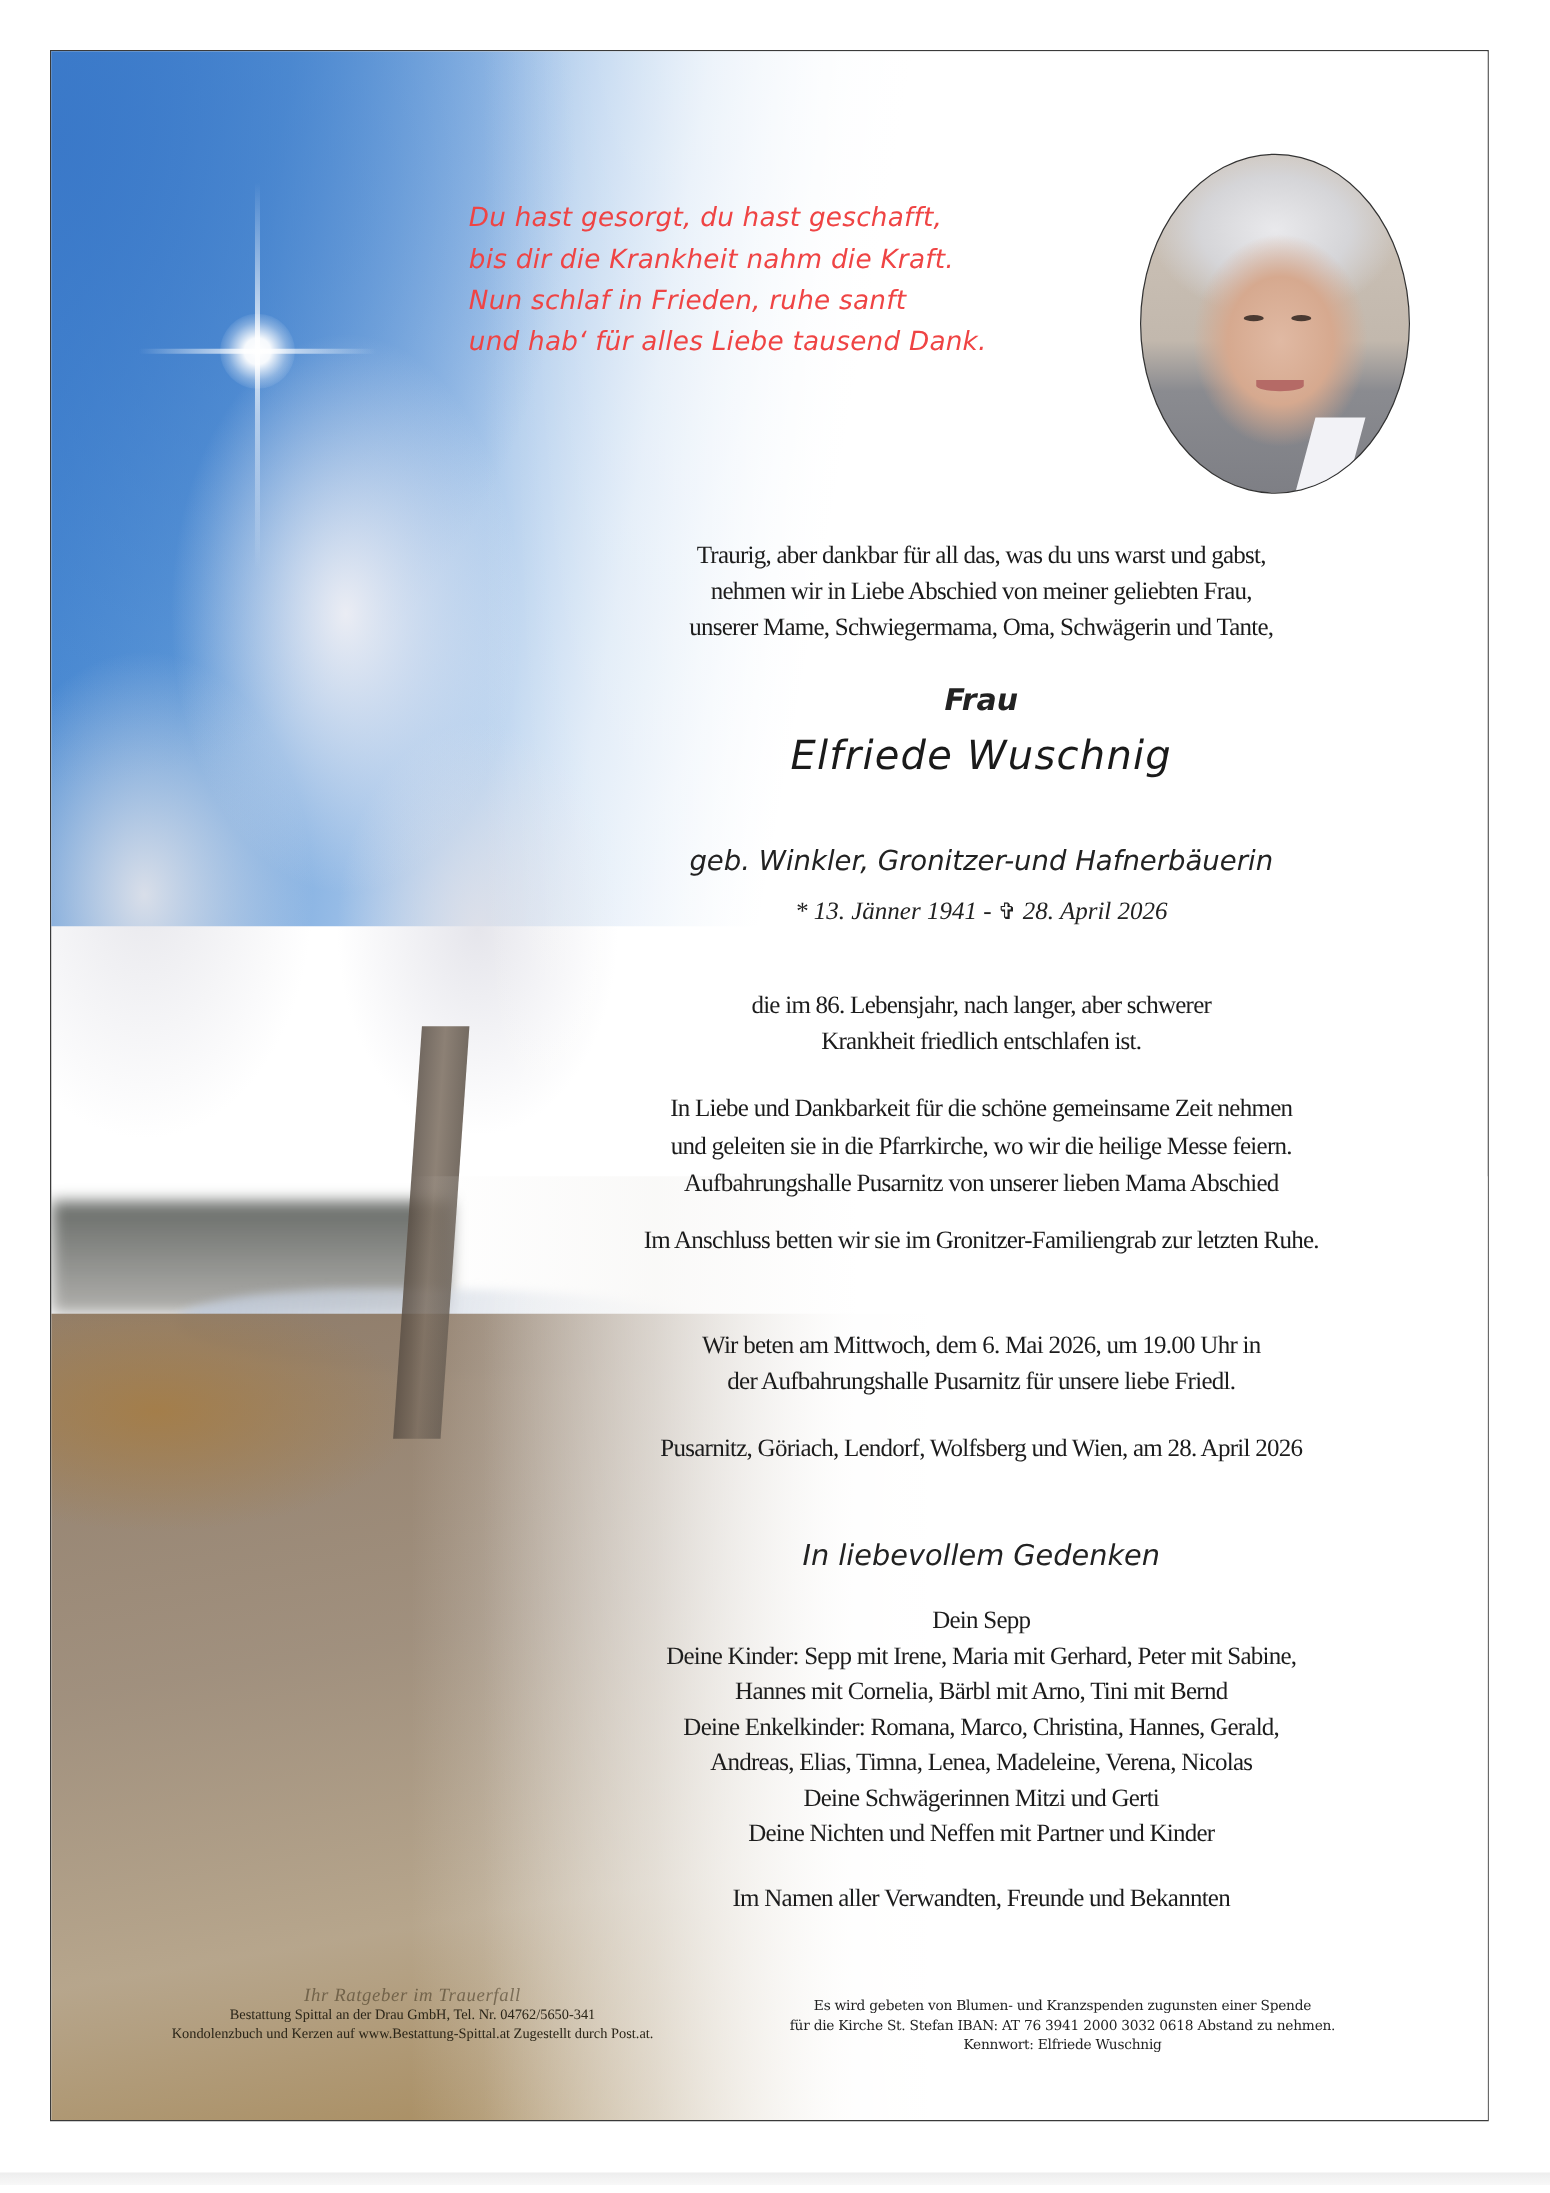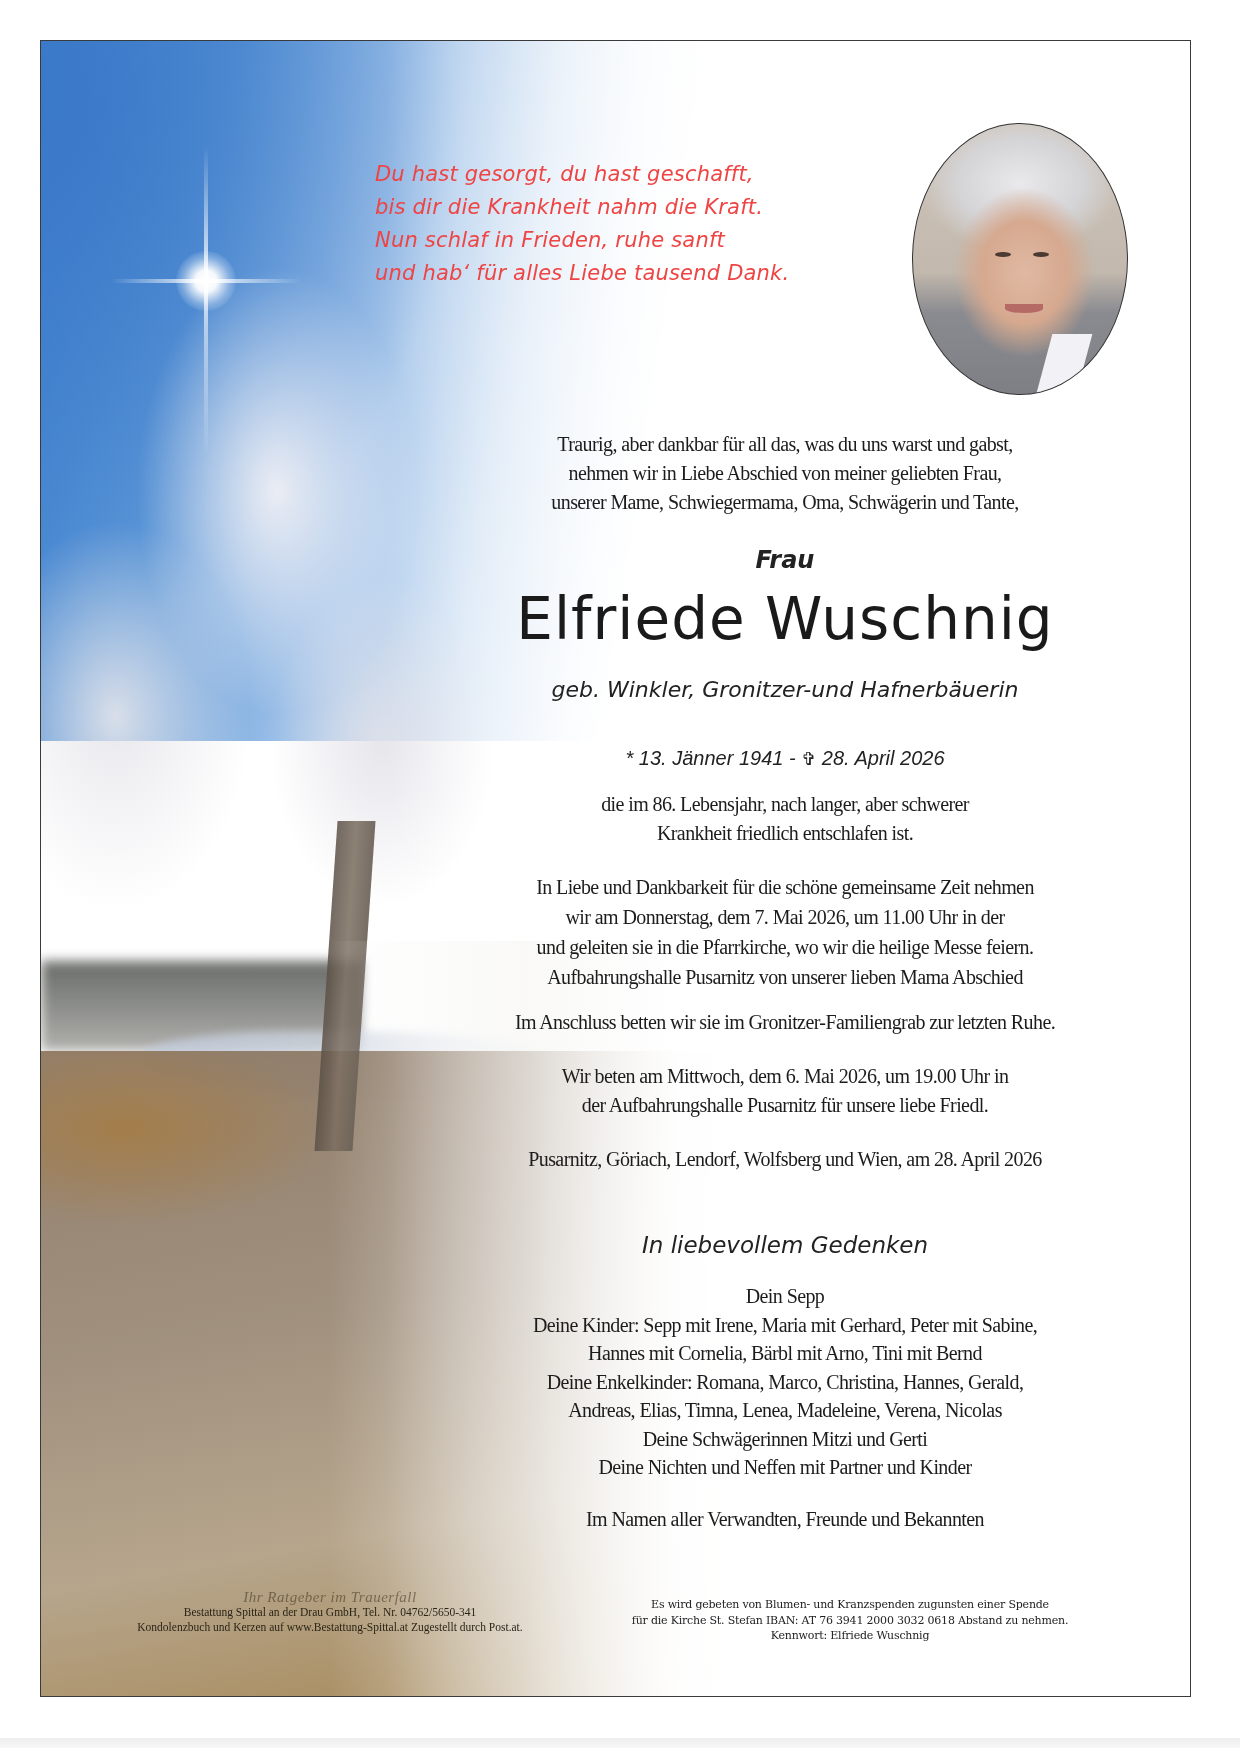--- a/index.html
+++ b/index.html
@@ -184,38 +184,38 @@
       top: 546px;
       font-family: "DejaVu Sans", sans-serif;
       font-style: italic;
       font-size: 24px;
       color: #222;
       font-weight: bold;
     }
     .name {
       top: 585px;
       font-family: "DejaVu Sans", sans-serif;
-      font-size: 58px;
+      font-style: italic;
+      font-size: 32px;
       letter-spacing: 1px;
       color: #1a1a1a;
     }
     .maiden {
       top: 677px;
       font-family: "DejaVu Sans", sans-serif;
       font-style: italic;
       font-size: 22px;
       color: #222;
     }
     .dates {
       top: 718px;
-      font-family: Liberation Sans, sans-serif;
+      font-family: Liberation Serif, serif;
       font-style: italic;
       font-size: 20px;
       color: #222;
-      margin-top: 29px;
     }
     .cross-icon { font-style: normal; font-size: 18px; }
     .passing { top: 790px; line-height: 29px; }
     .funeral { top: 872px; line-height: 30px; }
     .prayer { top: 1062px; line-height: 29px; }
     .place-date { top: 1148px; }
     .memory-title {
       top: 1232px;
       font-family: "DejaVu Sans", sans-serif;
       font-style: italic;
@@ -303,21 +303,20 @@
   <span>28. April 2026</span>
 </div>
 
 <div class="col serif passing">
   <div>die im 86. Lebensjahr, nach langer, aber schwerer</div>
   <div>Krankheit friedlich entschlafen ist.</div>
 </div>
 
 <div class="col serif funeral">
   <div>In Liebe und Dankbarkeit für die schöne gemeinsame Zeit nehmen</div>
-  <div>wir am Donnerstag, dem 7. Mai 2026, um 11.00 Uhr in der</div>
   <div>und geleiten sie in die Pfarrkirche, wo wir die heilige Messe feiern.</div>
   <div>Aufbahrungshalle Pusarnitz von unserer lieben Mama Abschied</div>
   <div style="margin-top:15px;">Im Anschluss betten wir sie im Gronitzer-Familiengrab zur letzten Ruhe.</div>
 </div>
 
 <div class="col serif prayer">
   <div>Wir beten am Mittwoch, dem 6. Mai 2026, um 19.00 Uhr in</div>
   <div>der Aufbahrungshalle Pusarnitz für unsere liebe Friedl.</div>
 </div>
 

